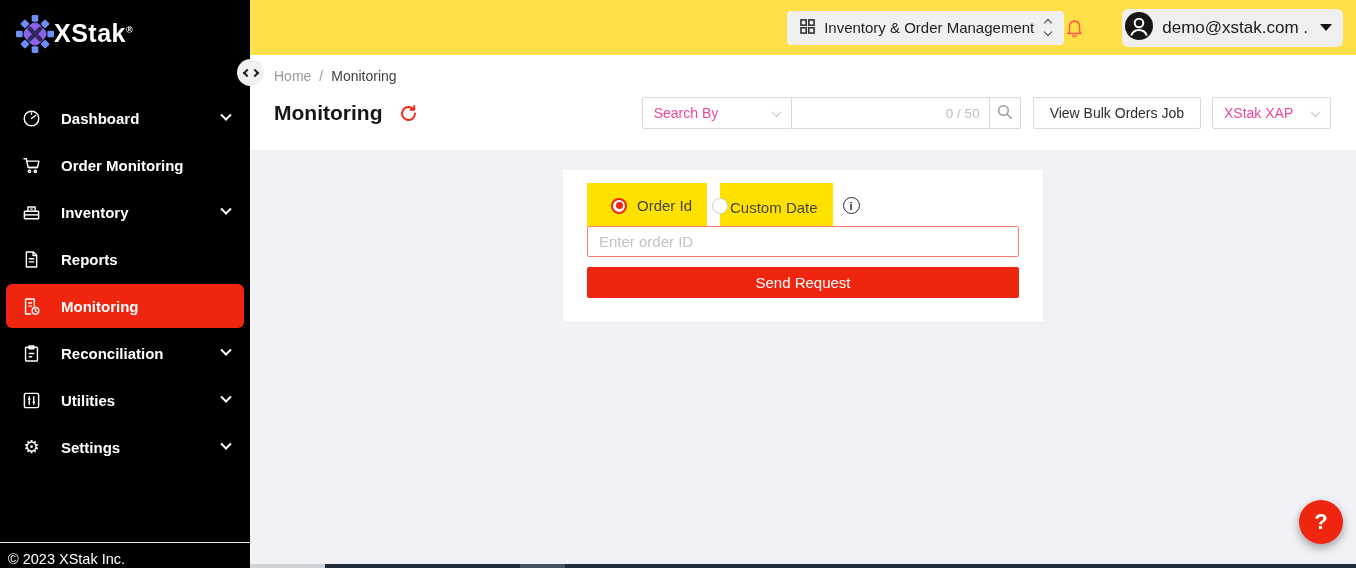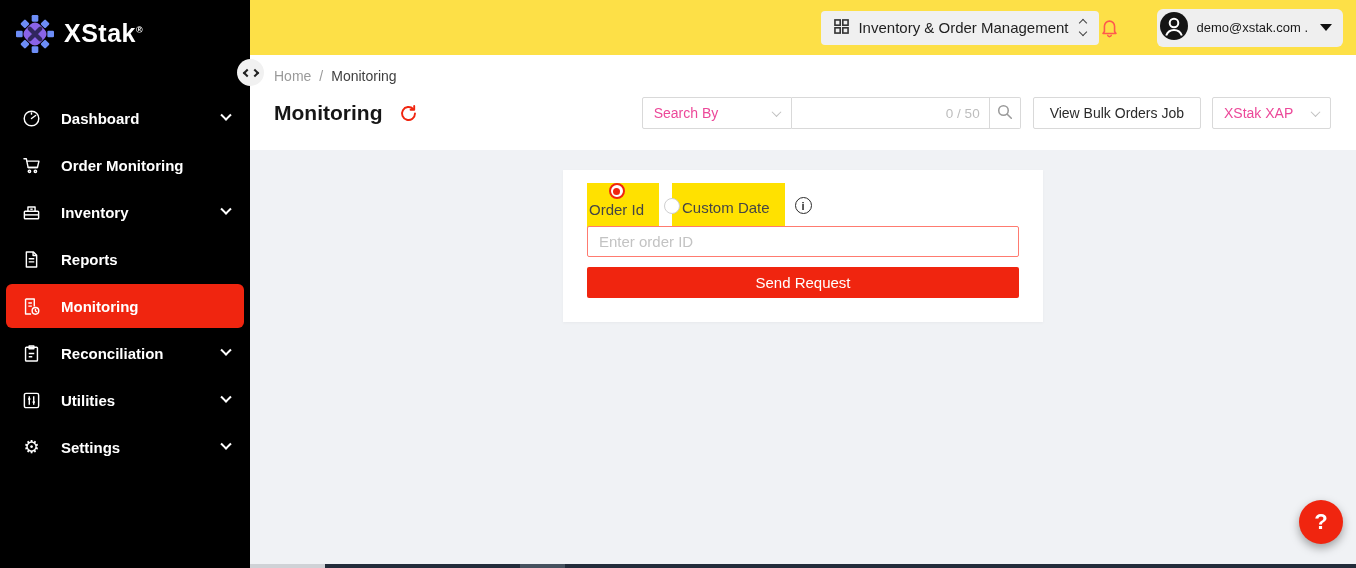--- a/index.html
+++ b/index.html
@@ -1,21 +1,21 @@
 <!DOCTYPE html>
 <html><head>
 <meta charset="utf-8">
 <style>
   * { margin:0; padding:0; box-sizing:border-box; }
   body { font-family:"Liberation Sans", sans-serif; background:#f0f2f5; }
   .app { position:relative; width:1356px; height:568px; overflow:hidden; background:#f0f2f5; }
 
   
   .sidebar { position:absolute; left:0; top:0; width:250px; height:568px; background:#000; z-index:2; }
-  .logo-row { display:flex; align-items:flex-start; gap:10px; padding:15px 0 0 16px; height:70px; }
+  .logo-row { display:flex; align-items:flex-start; padding:15px 0 0 16px; height:70px; }
   .logo-text { color:#fff; font-size:25px; font-weight:bold; letter-spacing:0.5px; margin-top:4px; }
   .logo-reg { color:#fff; font-size:9px; vertical-align:super; }
   .nav { margin-top:26px; }
   .nav-item { display:flex; align-items:center; height:44px; margin:3px 6px; padding:0 14px 0 16px; border-radius:6px; color:#fff; cursor:pointer; }
   .nav-item.active { background:#f0250f; }
   .nav-icon { width:19px; height:19px; margin-right:20px; display:flex; align-items:center; justify-content:center; flex:none; }
   .nav-label { font-size:15px; font-weight:600; flex:1; }
   .chev { width:8px; height:8px; border-right:2px solid #fff; border-bottom:2px solid #fff; transform:rotate(45deg) translate(-2px,-2px); }
   .gear-glyph { color:#fff; font-size:18px; line-height:1; }
   .sidebar-footer { position:absolute; left:0; right:0; bottom:0; border-top:1px solid #e9e9e9; padding:8px 0 1px 8px; color:#fff; font-size:14.5px; }
@@ -29,21 +29,21 @@
   
   .main { position:absolute; left:250px; top:0; width:1106px; }
   .topbar { height:55px; background:#fde047; display:flex; align-items:center; justify-content:flex-end; padding:0 13px 0 28px; }
   .app-chip { display:flex; align-items:center; gap:9px; background:#f0f0f0; border-radius:4px; padding:8px 13px; font-size:15px; color:#1f1f1f; cursor:pointer; }
   .updown { display:flex; flex-direction:column; gap:3px; margin-left:2px; }
   .updown .u { width:6px; height:6px; border-left:1.5px solid #444; border-top:1.5px solid #444; transform:rotate(45deg); }
   .updown .d { width:6px; height:6px; border-right:1.5px solid #444; border-bottom:1.5px solid #444; transform:rotate(45deg); }
   .top-right { display:flex; align-items:center; gap:37px; }
   .bell { display:flex; cursor:pointer; }
   .user-pill { display:flex; align-items:center; gap:9px; background:#efefef; border-radius:6px; padding:3px 11px 3px 3px; cursor:pointer; }
-  .user-email { font-size:13px; color:#1a1a1a; }
+  .user-email { font-size:17px; color:#1a1a1a; }
   .caret-down { width:0; height:0; border-left:6px solid transparent; border-right:6px solid transparent; border-top:7px solid #111; margin-left:3px; }
 
   .subheader { background:#fff; height:95px; padding:13px 25px 0 24px; }
   .breadcrumb { font-size:14px; color:#9a9a9a; display:flex; gap:8px; }
   .bc-current { color:#3f3f3f; }
   .title-row { display:flex; align-items:center; justify-content:space-between; margin-top:13px; }
   .page-title-wrap { display:flex; align-items:center; gap:17px; }
   .page-title { font-size:21px; font-weight:bold; color:#161616; }
   .refresh-icon { display:flex; cursor:pointer; }
 
@@ -56,21 +56,21 @@
   .counter { color:#bdbdbd; font-size:13.5px; white-space:nowrap; }
   .search-btn { width:31px; height:32px; border:1px solid #d9d9d9; border-left:none; background:#fff; display:flex; align-items:center; justify-content:center; border-radius:0 2px 2px 0; cursor:pointer; }
   .bulk-btn { height:32px; margin-left:12px; padding:0 16px; background:#fff; border:1px solid #d9d9d9; border-radius:2px; font-size:14px; color:#2b2b2b; font-family:inherit; cursor:pointer; }
   .sel.xap { width:119px; margin-left:11px; border-radius:2px; }
 
   
   .content { position:relative; height:418px; }
   .card { position:absolute; left:313px; top:20px; width:480px; height:152px; background:#fff; padding:13px 24px; box-shadow:0 1px 3px rgba(0,0,0,0.04); }
   .radio-row { display:flex; align-items:center; height:45px; }
   .hl { background:#ffe100; height:45px; display:flex; align-items:center; cursor:pointer; }
-  .hl.first { gap:2px; padding:0 15px 0 2px;flex-direction:column; }
+  .hl.first { gap:10px; padding:0 15px 0 24px; }
   .hl.second { padding:4px 15px 0 10px; margin-left:-8px; }
   .radio-label { font-size:15px; color:#454545; }
   .radio { width:16px; height:16px; border-radius:50%; background:#fff; position:relative; flex:none; }
   .radio.checked { border:2px solid #f0250f; }
   .radio.checked::after { content:""; position:absolute; left:50%; top:50%; width:7px; height:7px; margin:-3.5px 0 0 -3.5px; border-radius:50%; background:#f0250f; }
   .radio.unchecked { border:1px solid #cfcfcf; margin-left:5px; z-index:1; cursor:pointer; }
   .info-icon { margin-left:10px; width:17px; height:17px; border:1.5px solid #2b2b2b; border-radius:50%; display:flex; align-items:center; justify-content:center; font-size:11px; font-weight:bold; color:#2b2b2b; cursor:pointer; }
   .order-input { width:100%; height:31px; margin-top:-2px; border:1px solid #ff7b70; border-radius:2px; padding:0 11px; font-size:15px; color:#333; outline:none; font-family:inherit; }
   .order-input::placeholder { color:#c3c3c3; }
   .send-btn { width:100%; height:31px; margin-top:10px; background:#f0250f; color:#fff; border:none; border-radius:2px; font-size:15px; font-family:inherit; cursor:pointer; }
@@ -190,20 +190,21 @@
         <span class="nav-label">Utilities</span>
         <span class="chev"></span>
       </div>
       <div class="nav-item">
         <span class="nav-icon gear-glyph">⚙</span>
         <span class="nav-label">Settings</span>
         <span class="chev"></span>
       </div>
     </nav>
 
+    <div class="sidebar-footer">© 2023 XStak Inc.</div>
   </aside>
 
   <div class="collapse-toggle">
     <span class="tg-l"></span>
     <span class="tg-r"></span>
   </div>
 
   <div class="main">
 
     <header class="topbar">

